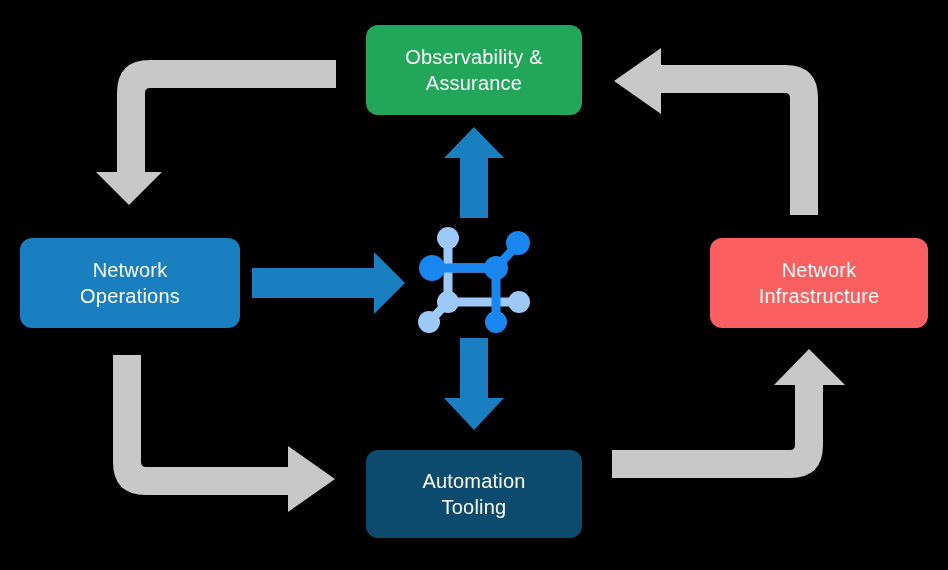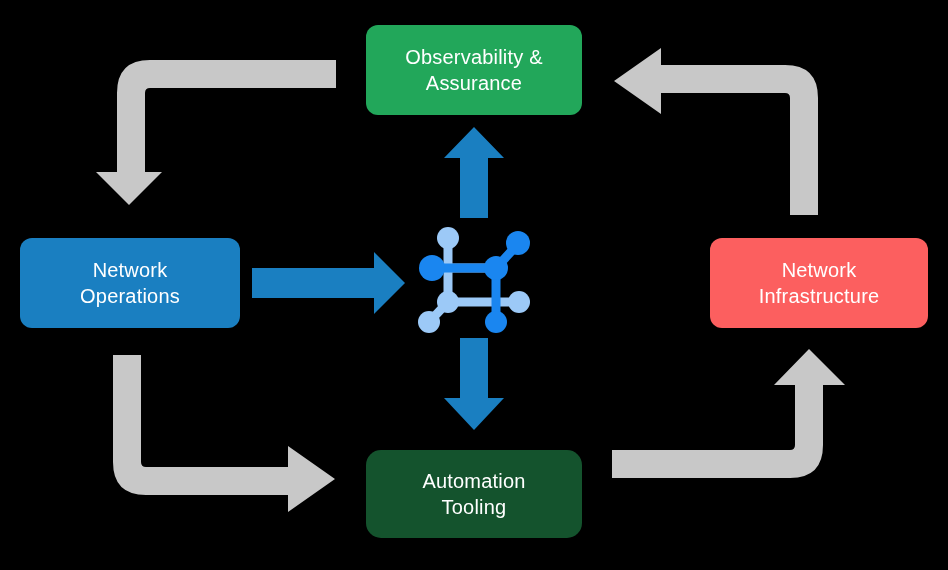--- a/index.html
+++ b/index.html
@@ -65,22 +65,21 @@
     top: 238px;
     width: 218px;
     height: 90px;
     background: #fc5f5f;
   }
   #box-automation-tooling {
     left: 366px;
     top: 450px;
     width: 216px;
     height: 88px;
-    background: #14532d;
-    border-radius: 15px;
+    background: #0c4a6e;
   }
   #center-icon {
     position: absolute;
     left: 418px;
     top: 218px;
     width: 118px;
     height: 118px;
     z-index: 6;
   }
 </style>

